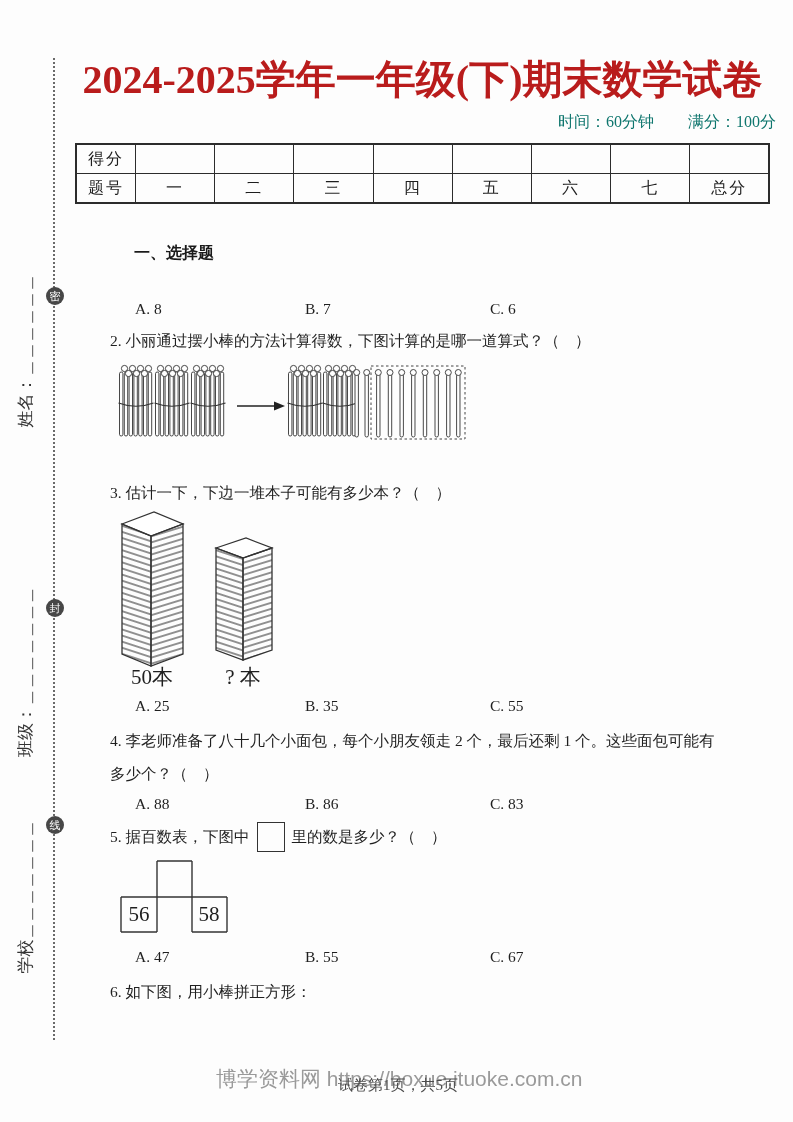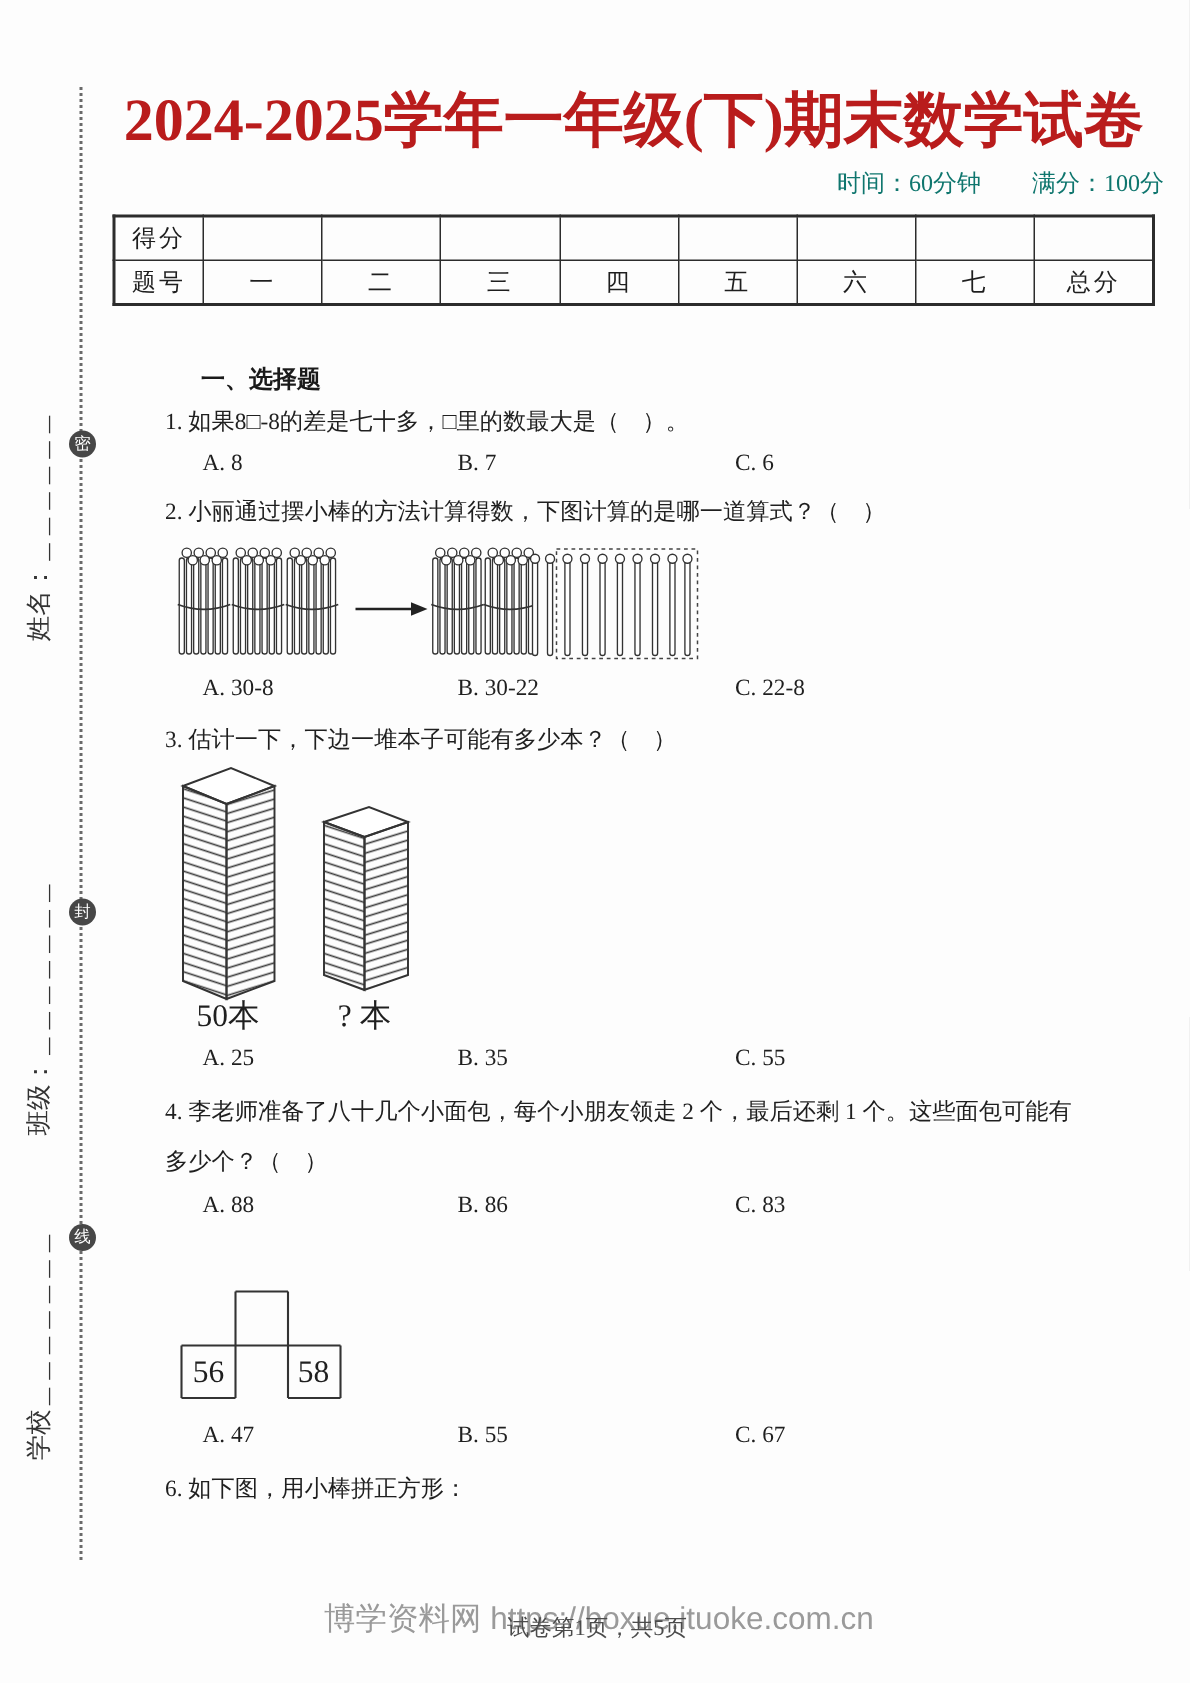--- a/index.html
+++ b/index.html
@@ -111,21 +111,20 @@
       <td>五</td>
       <td>六</td>
       <td>七</td>
       <td>总分</td>
     </tr>
   </tbody>
     </table>
 
   <div class="sec-head" style="top:243px;">一、选择题</div>
 
-  <div class="qtext" style="top:271px;">1. 如果8□-8的差是七十多，□里的数最大是（　）。</div>
   <div class="optrow" style="top:300px;">
     <span class="oa">A. 8</span>
     <span class="ob">B. 7</span>
     <span class="oc">C. 6</span>
   </div>
 
   <div class="qtext" style="top:331px;">2. 小丽通过摆小棒的方法计算得数，下图计算的是哪一道算式？（　）</div>
 
   <svg class="fig" style="left:110px;top:358px;" width="365" height="90" viewBox="0 0 365 90">
     <defs>
@@ -164,25 +163,20 @@
     <use href="#lstick" x="276" y="11"></use>
     <use href="#lstick" x="287.7" y="11"></use>
     <use href="#lstick" x="299.3" y="11"></use>
     <use href="#lstick" x="311" y="11"></use>
     <use href="#lstick" x="322.7" y="11"></use>
     <use href="#lstick" x="334.3" y="11"></use>
     <use href="#lstick" x="344.3" y="11"></use>
     <rect x="261" y="8" width="94" height="73" fill="none" stroke="#444" stroke-width="1" stroke-dasharray="2.5,2.5"></rect>
   </svg>
 
-  <div class="optrow" style="top:450px;">
-    <span class="oa">A. 30-8</span>
-    <span class="ob">B. 30-22</span>
-    <span class="oc">C. 22-8</span>
-  </div>
 
   <div class="qtext" style="top:483px;">3. 估计一下，下边一堆本子可能有多少本？（　）</div>
 
   <svg class="fig" style="left:105px;top:505px;" width="185" height="185" viewBox="0 0 185 185">
     <defs>
       <pattern id="stripL" width="10" height="5.8" patternUnits="userSpaceOnUse" patternTransform="rotate(18)">
         <line x1="0" y1="2.9" x2="10" y2="2.9" stroke="#3d3d3d" stroke-width="1.1"></line>
       </pattern>
       <pattern id="stripR" width="10" height="5.8" patternUnits="userSpaceOnUse" patternTransform="rotate(-17)">
         <line x1="0" y1="2.9" x2="10" y2="2.9" stroke="#3d3d3d" stroke-width="1.1"></line>
@@ -207,20 +201,25 @@
   </div>
 
   <div class="qtext" style="top:731px;">4. 李老师准备了八十几个小面包，每个小朋友领走 2 个，最后还剩 1 个。这些面包可能有</div>
   <div class="qtext" style="top:764px;">多少个？（　）</div>
   <div class="optrow" style="top:795px;">
     <span class="oa">A. 88</span>
     <span class="ob">B. 86</span>
     <span class="oc">C. 83</span>
   </div>
 
+  <div class="qtext q5row" style="top:822px;">
+    <span>5. 据百数表，下图中</span>
+    <span class="inline-square"></span>
+    <span>里的数是多少？（　）</span>
+  </div>
 
   <svg class="fig" style="left:112px;top:857px;" width="125" height="80" viewBox="0 0 125 80">
     <line x1="45" y1="4" x2="45" y2="75" stroke="#333" stroke-width="1.4"></line>
     <line x1="80" y1="4" x2="80" y2="75" stroke="#333" stroke-width="1.4"></line>
     <line x1="45" y1="4" x2="80" y2="4" stroke="#333" stroke-width="1.4"></line>
     <line x1="9" y1="40" x2="115" y2="40" stroke="#333" stroke-width="1.4"></line>
     <line x1="9" y1="40" x2="9" y2="75" stroke="#333" stroke-width="1.4"></line>
     <line x1="9" y1="75" x2="45" y2="75" stroke="#333" stroke-width="1.4"></line>
     <line x1="115" y1="40" x2="115" y2="75" stroke="#333" stroke-width="1.4"></line>
     <line x1="80" y1="75" x2="115" y2="75" stroke="#333" stroke-width="1.4"></line>

